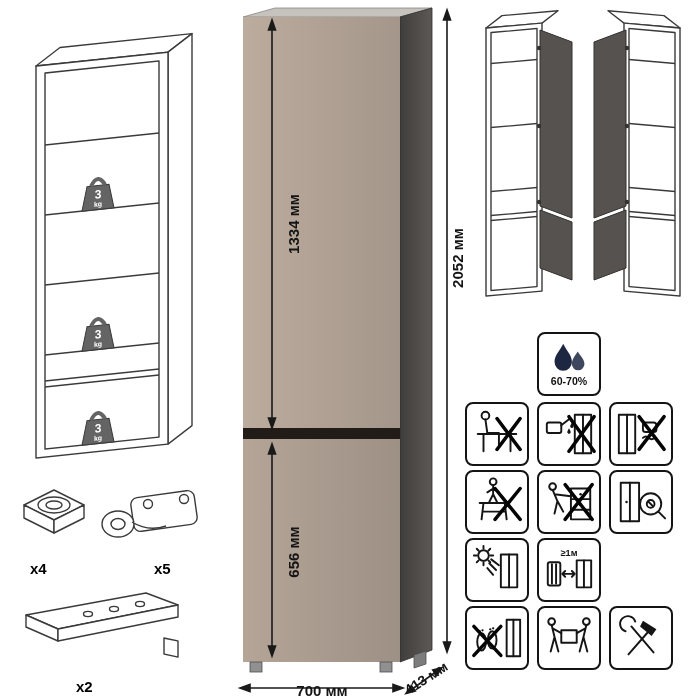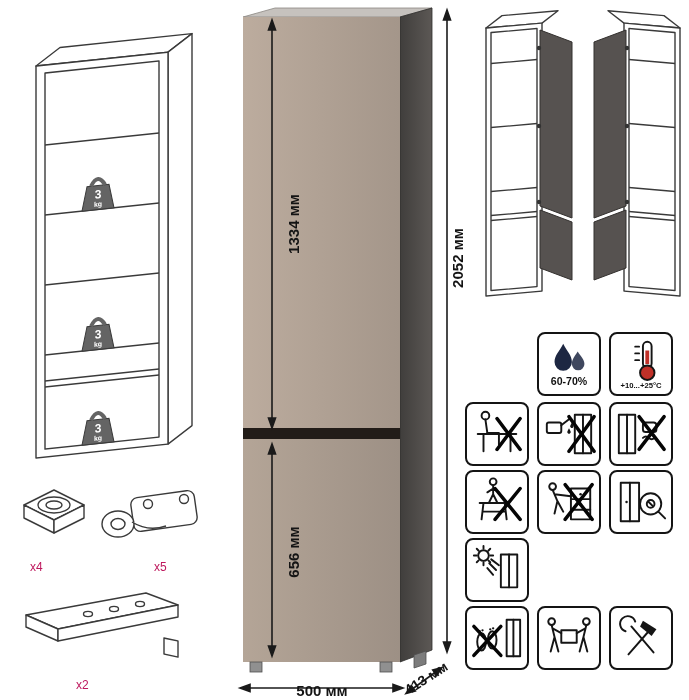--- a/index.html
+++ b/index.html
@@ -4,21 +4,21 @@
 <style>
   html,body{margin:0;padding:0;background:#fff;}
   body{font-family:"Liberation Sans","DejaVu Sans",sans-serif;}
   .canvas{position:relative;width:689px;height:700px;background:#fff;overflow:hidden;}
   .abs{position:absolute;}
   svg text{font-family:"Liberation Sans","DejaVu Sans",sans-serif;}
   .dim-label{position:absolute;width:120px;height:20px;line-height:20px;text-align:center;
              font-size:15px;font-weight:600;color:#141414;white-space:nowrap;}
   .rot90{transform:rotate(-90deg);}
   .rot33{transform:rotate(-33deg);}
-  .qty-label{position:absolute;font-size:12px;font-weight:400;color:#be185d;}
+  .qty-label{position:absolute;font-size:15px;font-weight:700;color:#000000;}
   .cell{position:absolute;width:64px;height:64px;border:2.5px solid #141414;border-radius:8px;
         background:#fff;box-sizing:border-box;display:flex;align-items:center;justify-content:center;}
   .pg{stroke:#151515;stroke-width:2;fill:none;stroke-linecap:round;stroke-linejoin:round;}
   .pgf{fill:#151515;stroke:none;}
   .x{stroke:#050505;stroke-width:3.6;stroke-linecap:round;fill:none;}
   .lab{font-weight:bold;fill:#111;}
   .wire{stroke:#3a3a3a;stroke-width:1.4;fill:#fff;stroke-linejoin:round;}
 </style>
 </head>
 <body>
@@ -146,21 +146,21 @@
     <g stroke="#1a1a1a" stroke-width="1.6" fill="#1a1a1a">
       <line x1="183" y1="690" x2="209" y2="671"></line>
       <polygon points="178,693.5 187.3,691.1 183.3,685.5"></polygon>
       <polygon points="214,667.5 208.7,675.5 204.7,669.9"></polygon>
     </g>
   </svg>
 
   <div class="dim-label rot90" style="left:234px;top:214px">1334 мм</div>
   <div class="dim-label rot90" style="left:234px;top:542px">656 мм</div>
   <div class="dim-label rot90" style="left:398px;top:248px">2052 мм</div>
-  <div class="dim-label" style="left:262px;top:681px">500 мм</div>
+  <div class="dim-label" style="left:262px;top:681px">700 мм</div>
   <div class="dim-label rot33" style="left:366px;top:668px;font-size:14px">413 мм</div>
 
   <svg class="abs" style="left:480px;top:6px" width="100" height="320" viewBox="0 0 100 320">
     <g transform="translate(6,22) skewY(-5)">
       <polygon class="wire" points="0,0 56,0 72,-11 16,-11"></polygon>
       <rect class="wire" x="0" y="0" width="56" height="268"></rect>
       <rect class="wire" x="5" y="5" width="46" height="258"></rect>
       <line class="wire" x1="5" y1="36" x2="51" y2="36"></line>
       <line class="wire" x1="5" y1="100" x2="51" y2="100"></line>
       <line class="wire" x1="5" y1="164" x2="51" y2="164"></line>
@@ -195,31 +195,20 @@
   </svg>
 
   <div class="cell" style="left:537px;top:332px">
     <svg width="54" height="54" viewBox="0 0 56 56">
       <path d="M22,7 C18,15 13,19 13,26 a9,9 0 0 0 18,0 C31,19 26,15 22,7 Z" fill="#1d2742"></path>
       <path d="M37,15 C34,20 31,23 31,28 a6.5,6.5 0 0 0 13,0 C44,23 40,20 37,15 Z" fill="#1d2742" opacity="0.85"></path>
       <text class="lab" x="28" y="50" font-size="11" text-anchor="middle">60-70%</text>
     </svg>
   </div>
 
-  <div class="cell" style="left:609px;top:332px">
-    <svg width="54" height="54" viewBox="0 0 56 56">
-      <line class="pg" x1="22" y1="10" x2="26" y2="10"></line>
-      <line class="pg" x1="22" y1="17" x2="26" y2="17"></line>
-      <line class="pg" x1="22" y1="24" x2="26" y2="24"></line>
-      <rect class="pg" x="30" y="5" width="9" height="27" rx="4.5"></rect>
-      <line x1="34.5" y1="28" x2="34.5" y2="14" stroke="#c03028" stroke-width="4"></line>
-      <circle cx="34.5" cy="37" r="7.5" fill="#c03028" stroke="#151515" stroke-width="2"></circle>
-      <text class="lab" x="28" y="53" font-size="8" text-anchor="middle">+10...+25°С</text>
-    </svg>
-  </div>
 
   <div class="cell" style="left:465px;top:402px">
     <svg width="54" height="54" viewBox="0 0 56 56">
       <circle class="pg" cx="16" cy="9" r="4"></circle>
       <path class="pg" d="M16,13 L18,27"></path>
       <path class="pg" d="M18,27 L30,27 L30,39"></path>
       <path class="pg" d="M8,28 H48"></path>
       <path class="pg" d="M14,28 V46 M42,28 V46"></path>
       <path class="x" d="M28,12 L52,44 M52,12 L28,44"></path>
     </svg>
@@ -285,20 +274,31 @@
   <div class="cell" style="left:465px;top:538px">
     <svg width="54" height="54" viewBox="0 0 56 56">
       <circle class="pg" cx="14" cy="13" r="5.5"></circle>
       <path class="pg" d="M14,3 V6 M14,20 V23 M4,13 H7 M21,13 H24 M7,6 l2,2 M19,18 l2,2 M21,6 l-2,2 M9,18 l-2,2"></path>
       <path class="pg" d="M22,17 L30,23 M20,21 L27,28 M18,26 L24,33"></path>
       <rect class="pg" x="32" y="12" width="17" height="34"></rect>
       <line class="pg" x1="40.5" y1="12" x2="40.5" y2="46"></line>
     </svg>
   </div>
 
+  <div class="cell" style="left:537px;top:538px">
+    <svg width="54" height="54" viewBox="0 0 56 56">
+      <text class="lab" x="28" y="13" font-size="9.5" text-anchor="middle">≥1м</text>
+      <rect class="pg" x="6" y="20" width="13" height="24" rx="2"></rect>
+      <line class="pg" x1="10.3" y1="22" x2="10.3" y2="42"></line>
+      <line class="pg" x1="14.6" y1="22" x2="14.6" y2="42"></line>
+      <path class="pg" d="M22,32 H33 M24,29 L21,32 L24,35 M31,29 L34,32 L31,35"></path>
+      <rect class="pg" x="36" y="18" width="15" height="28"></rect>
+      <line class="pg" x1="43.5" y1="18" x2="43.5" y2="46"></line>
+    </svg>
+  </div>
 
 
   <div class="cell" style="left:465px;top:606px">
     <svg width="54" height="54" viewBox="0 0 56 56">
       <ellipse class="pg" cx="12" cy="32" rx="4.5" ry="9"></ellipse>
       <ellipse class="pg" cx="23" cy="30" rx="4.5" ry="9"></ellipse>
       <circle class="pgf" cx="10" cy="21" r="1.2"></circle>
         <circle class="pgf" cx="13" cy="20" r="1.2"></circle>
       <circle class="pgf" cx="21" cy="19" r="1.2"></circle>
         <circle class="pgf" cx="24" cy="18" r="1.2"></circle>

